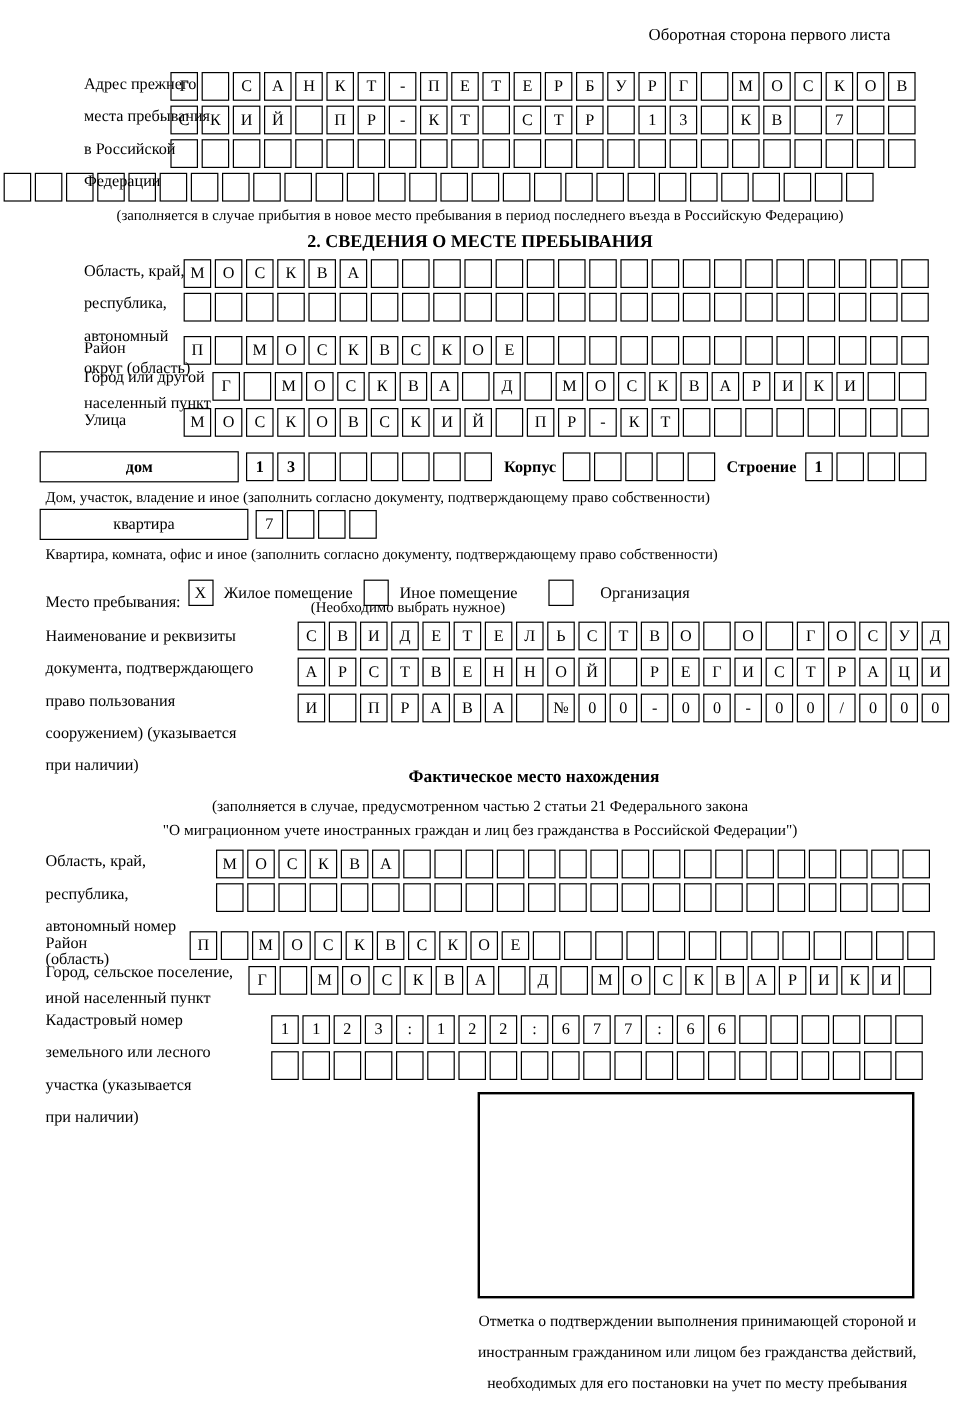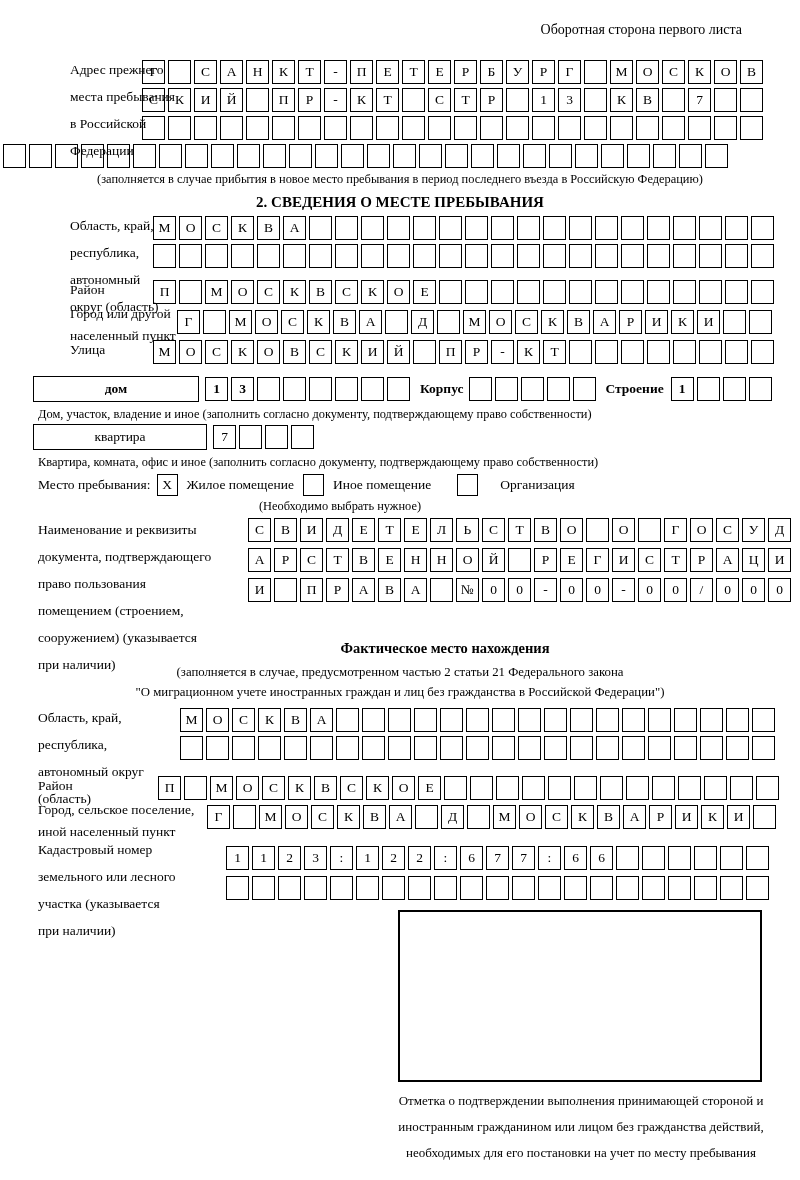--- a/index.html
+++ b/index.html
@@ -347,35 +347,34 @@
     <div class="cells" style="margin-left:6px;">
         <span class="cell">7</span>
         <span class="cell"></span>
         <span class="cell"></span>
         <span class="cell"></span>
       </div>
   </div>
   <div class="abs note" style="left:38px;top:455px;">Квартира, комната, офис и иное (заполнить согласно документу, подтверждающему право собственности)</div>
 
   <div class="abs row-flex" style="left:38px;top:474px;">
-    <span class="lbl" style="line-height:22px;">Место пребывания:</span>
+    <span class="lbl" style="line-height:22px;margin-top:17px;">Место пребывания:</span>
     <span class="cb" style="margin-left:6px;">X</span>
     <span class="lbl" style="margin-left:9px;line-height:22px;">Жилое помещение</span>
     <span class="cb" style="margin-left:9px;"></span>
     <span class="lbl" style="margin-left:9px;line-height:22px;">Иное помещение</span>
     <span class="cb" style="margin-left:26px;"></span>
     <span class="lbl" style="margin-left:22px;line-height:22px;">Организация</span>
   </div>
   <div class="abs note" style="left:180px;top:499px;width:320px;text-align:center;">(Необходимо выбрать нужное)</div>
 
   <div class="abs lbl" style="left:38px;top:516px;">
     <div>Наименование и реквизиты</div>
     <div>документа, подтверждающего</div>
     <div>право пользования</div>
-    <div>помещением (строением,</div>
     <div>сооружением) (указывается</div>
     <div>при наличии)</div>
   </div>
   <div class="abs cells-col g6" style="left:248px;top:518px;">
     <div class="cells">
         <span class="cell">С</span>
         <span class="cell">В</span>
         <span class="cell">И</span>
         <span class="cell">Д</span>
         <span class="cell">Е</span>
@@ -444,21 +443,21 @@
       </div>
   </div>
 
   <div class="abs ctr h-bold" style="top:640px;font-size:14.5px;margin-left:45px;">Фактическое место нахождения</div>
   <div class="abs ctr note" style="top:665px;font-size:12.8px;">(заполняется в случае, предусмотренном частью 2 статьи 21 Федерального закона</div>
   <div class="abs ctr note" style="top:685px;font-size:12.8px;">"О миграционном учете иностранных граждан и лиц без гражданства в Российской Федерации")</div>
 
   <div class="abs lbl" style="left:38px;top:704px;">
     <div>Область, край,</div>
     <div>республика,</div>
-    <div>автономный округ</div>
+    <div>автономный номер</div>
     <div>(область)</div>
   </div>
   <div class="abs cells-col" style="left:180px;top:708px;">
     <div class="cells">
         <span class="cell">М</span>
         <span class="cell">О</span>
         <span class="cell">С</span>
         <span class="cell">К</span>
         <span class="cell">В</span>
         <span class="cell">А</span>

